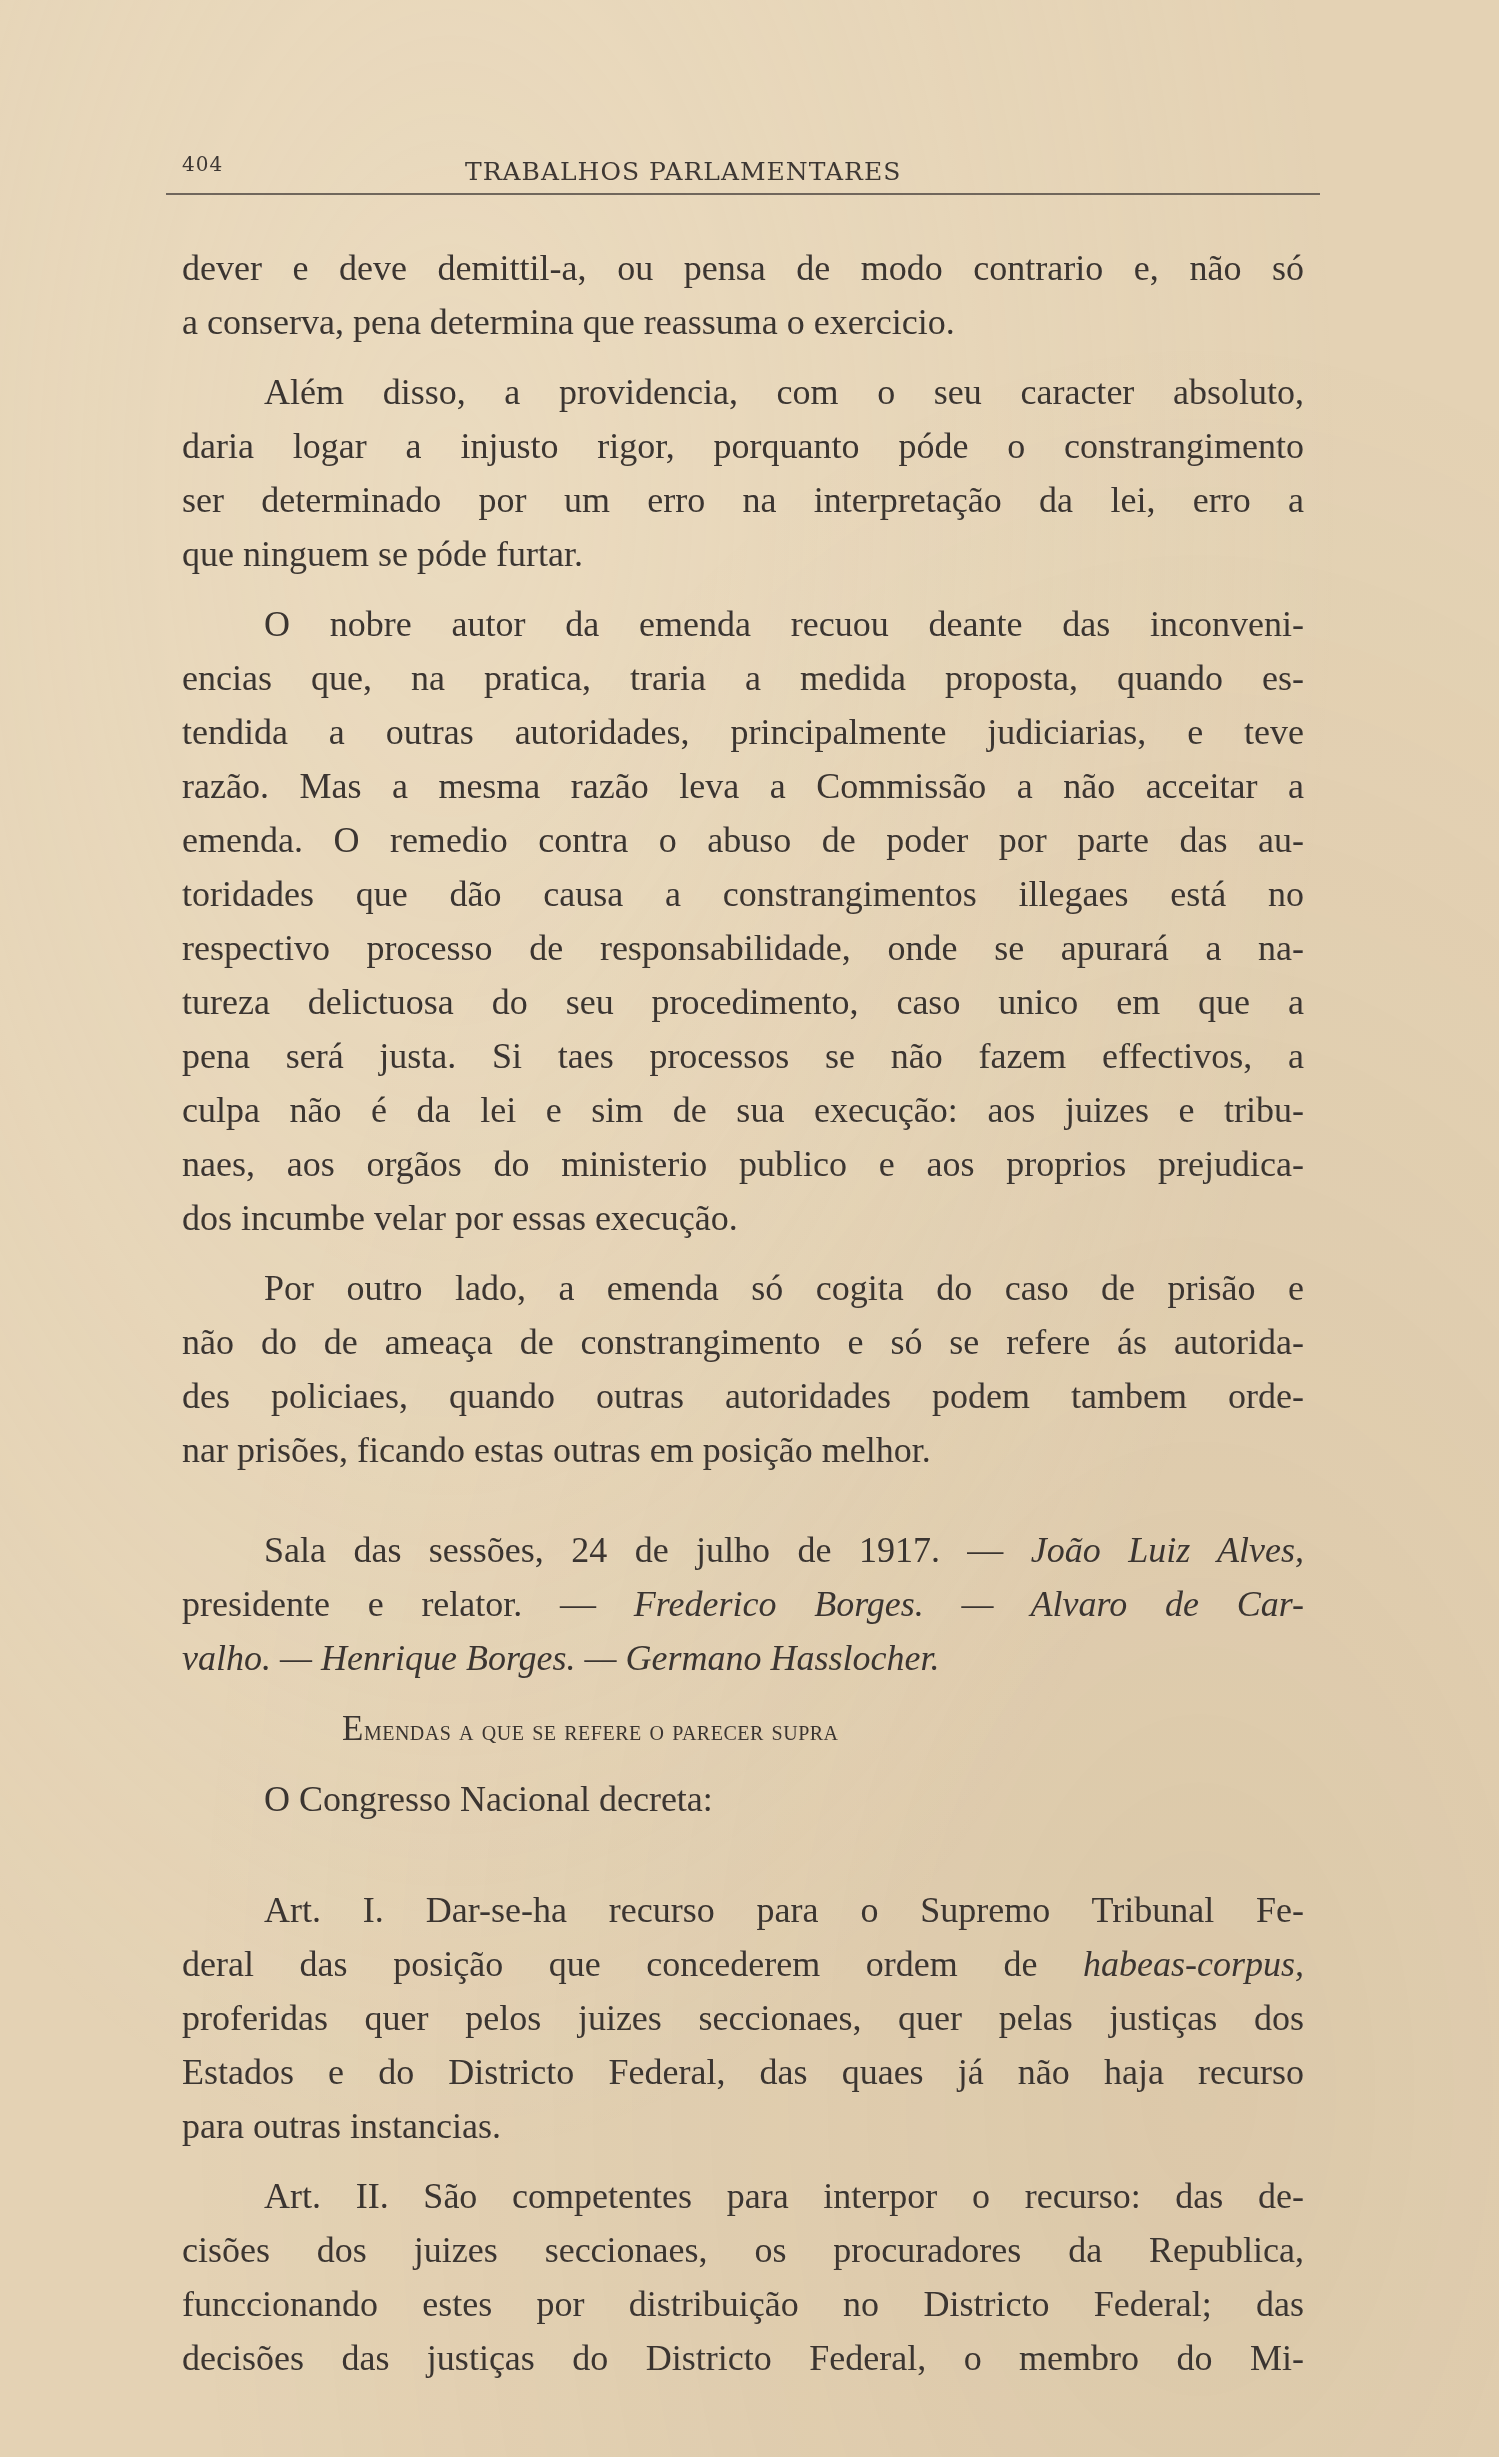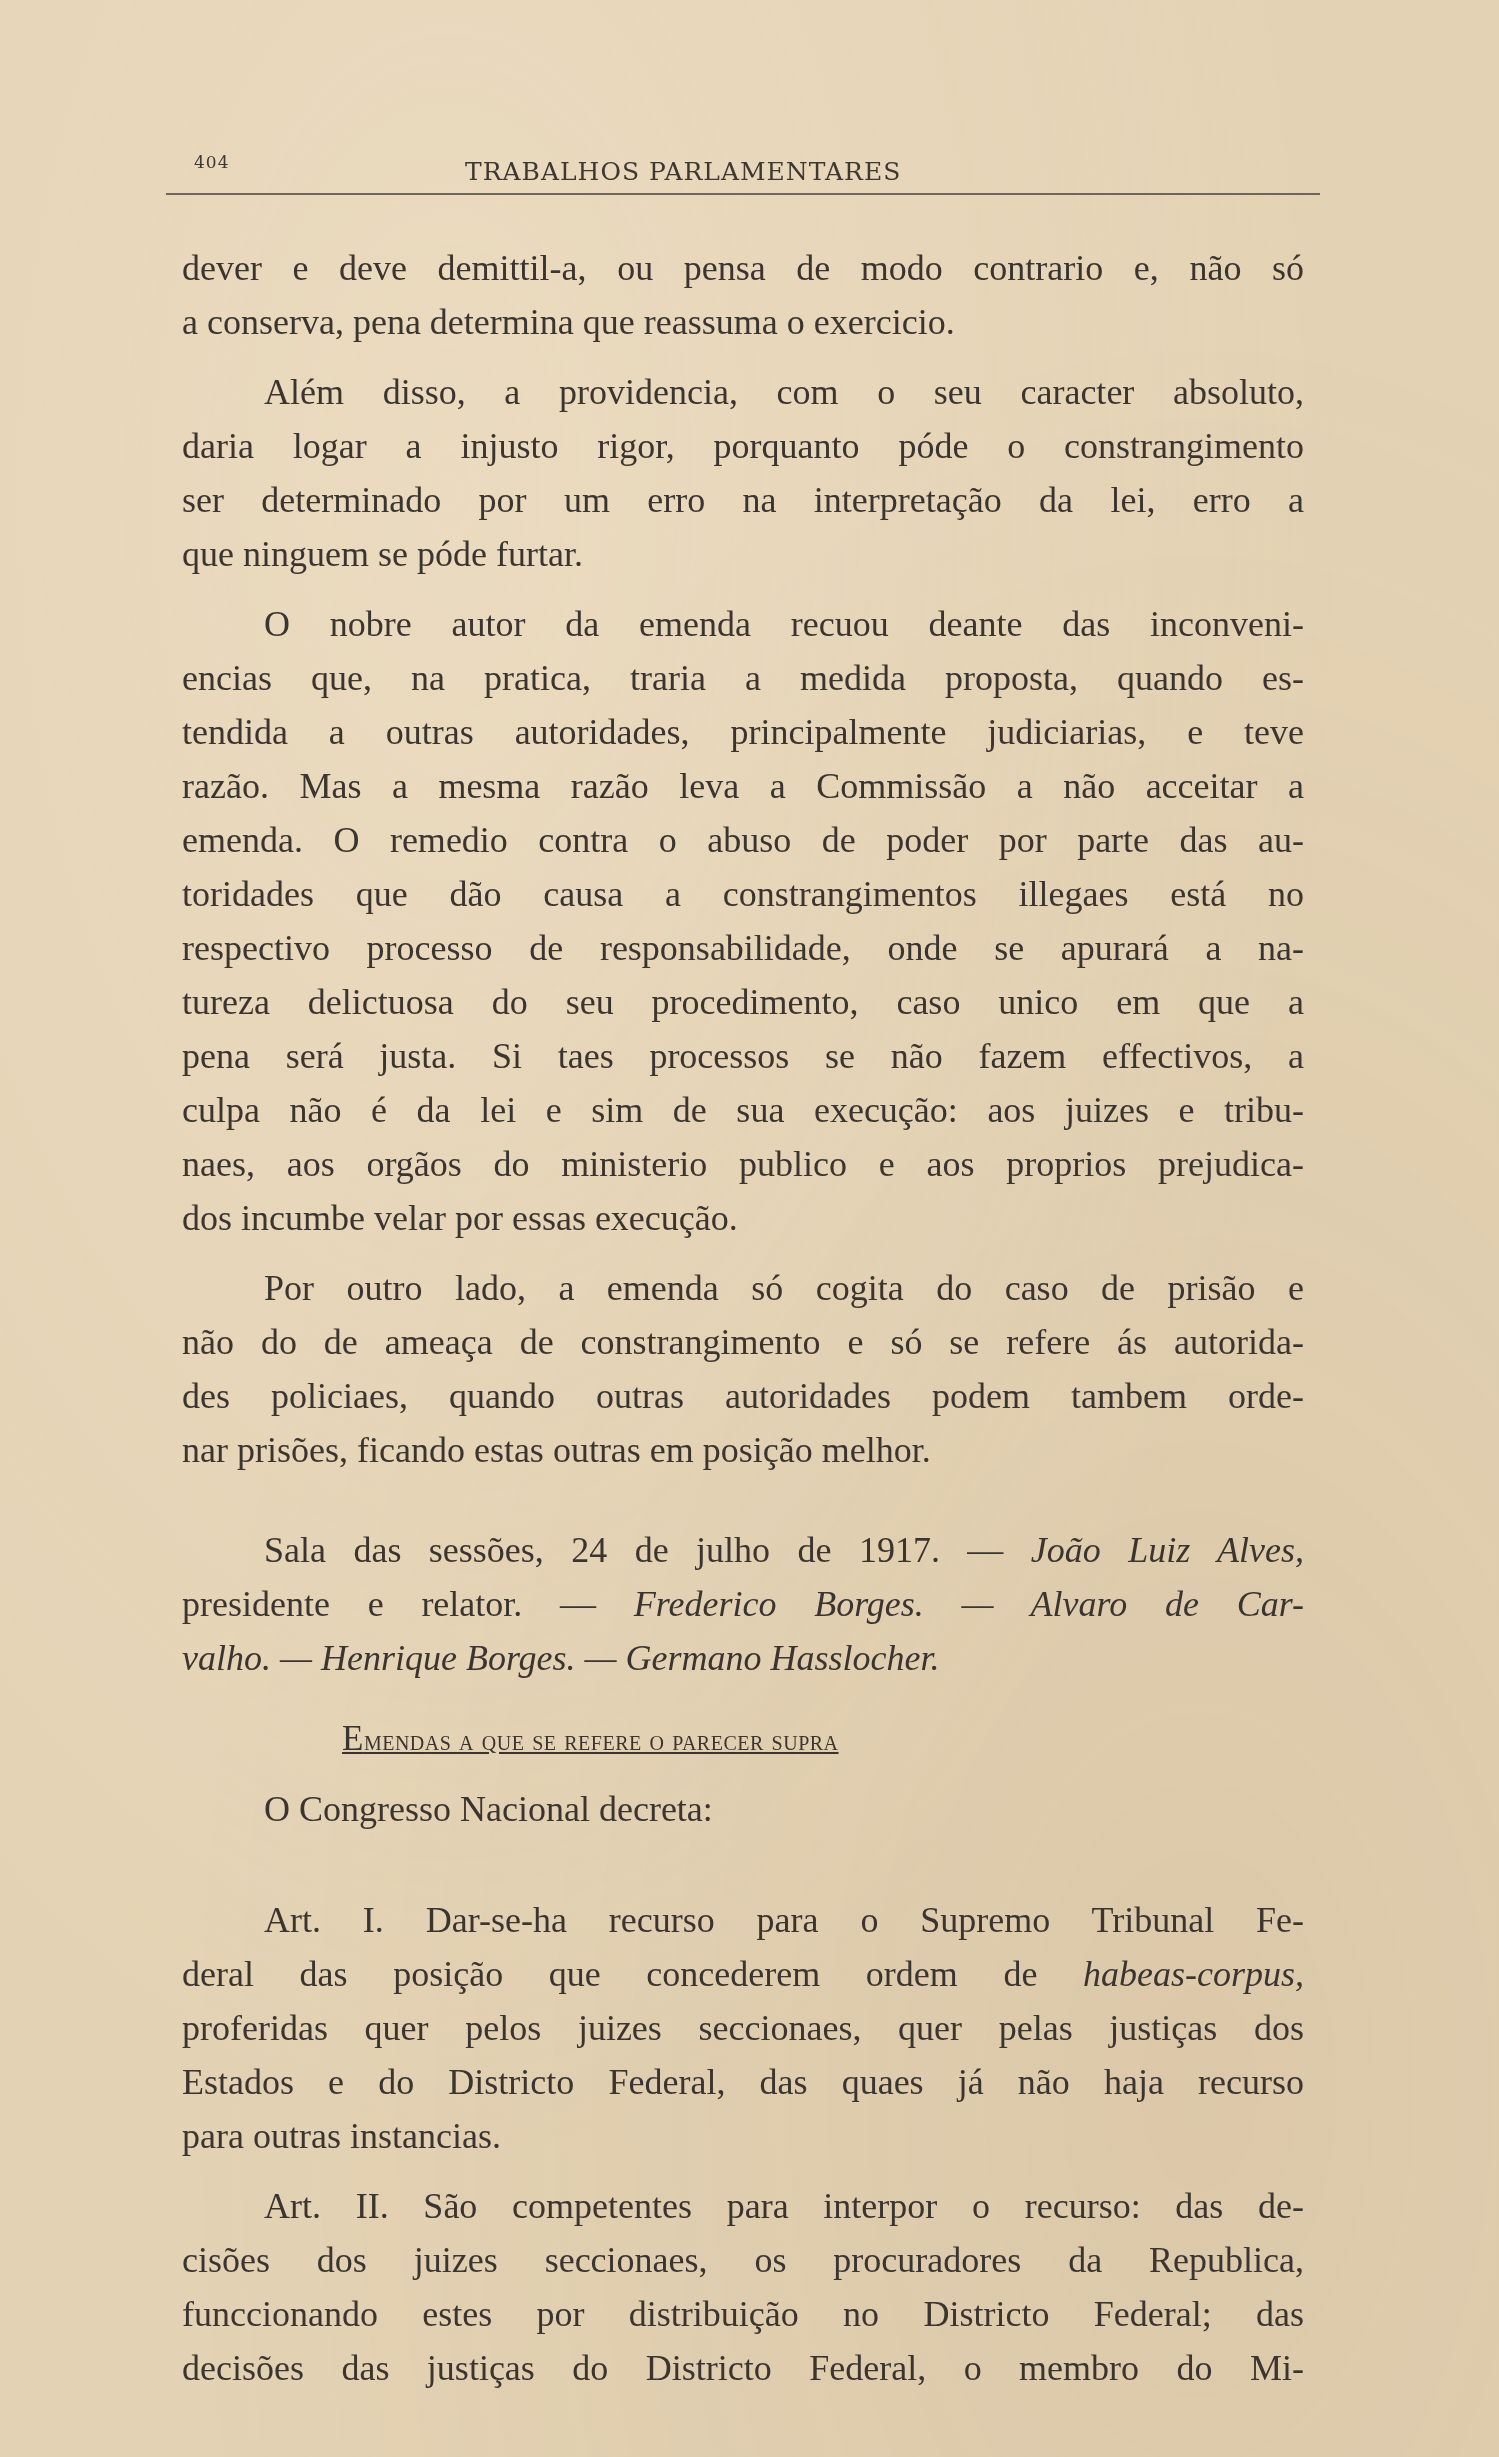--- a/index.html
+++ b/index.html
@@ -27,23 +27,23 @@
   .running-head {
     position: relative;
     height: 43px;
     font-family: "DejaVu Serif", "Liberation Serif", serif;
     font-size: 25px;
     letter-spacing: 1px;
     color: #3e3834;
   }
   .page-number {
     position: absolute;
-    left: 28px;
+    left: 16px;
     top: 5.9px;
-    font-size: 17px;
+    font-size: 20px;
     text-align: center;
   }
   .running-title {
     position: absolute;
     left: 299px;
     top: 11px;
   }
   .head-rule {
     height: 0;
     border-top: 2.9px solid #5a524b;
@@ -66,28 +66,27 @@
     text-align-last: justify;
     white-space: nowrap;
     height: 54px;
   }
   .line.last {
     text-align-last: left;
   }
   .indent { padding-left: 82px; }
   .gap-sig { height: 13.7px; }
   .section-heading {
-    margin-top: 27px;
+    margin-top: 17px;
     height: 54px;
     padding-left: 176px;
     font-size: 29px;
     letter-spacing: 0.5px;
     font-variant: small-caps;
     text-transform: lowercase;
-    text-decoration: underline;
   }
   .section-heading .cap {
     text-transform: none;
     font-size: 35px;
   }
   .decree {
     margin-top: 19.5px;
   }
   .gap-art { height: 25px; }
   em { font-style: italic; }

